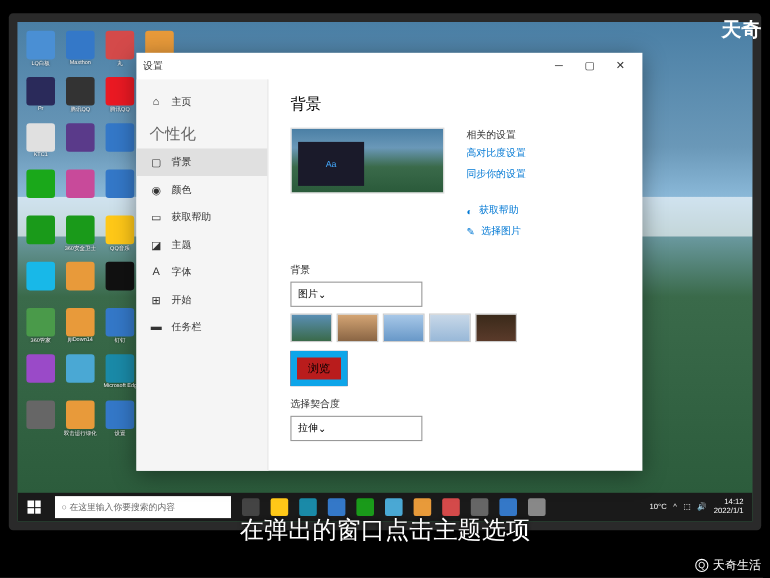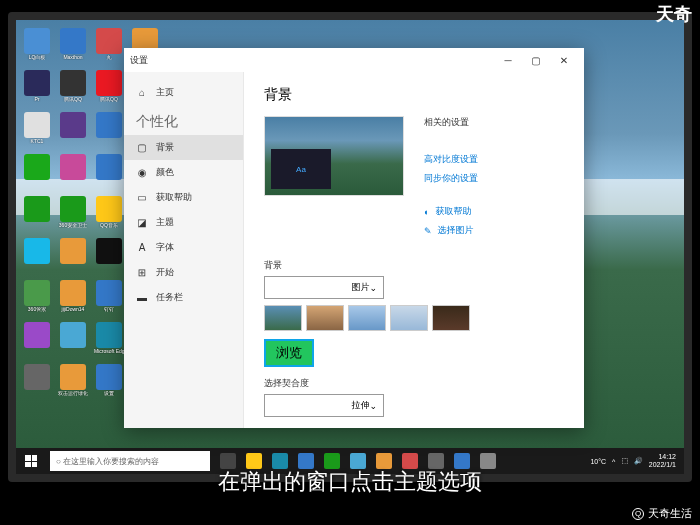--- a/index.html
+++ b/index.html
@@ -19,47 +19,47 @@
 .window-body{flex:1;display:flex;overflow:hidden}
 .sidebar{width:120px;background:#f5f5f5;padding:8px 0;display:flex;flex-direction:column;gap:2px;border-right:1px solid #e8e8e8}
 .side-item{display:flex;align-items:center;gap:8px;padding:6px 12px;font-size:9px;color:#333;cursor:pointer}
 .side-item.active{background:#e0e0e0}
 .side-icon{width:12px;height:12px;display:flex;align-items:center;justify-content:center;font-size:10px}
 .search-box{margin:4px 10px 8px;padding:4px 6px;border:1px solid #ccc;font-size:8px;color:#999;background:#fff}
 .section-label{padding:6px 12px 2px;font-size:14px;color:#666}
 .content{flex:1;padding:14px 20px;overflow:auto}
 .content h1{font-size:14px;font-weight:400;margin-bottom:12px}
 .preview-row{display:flex;gap:20px;margin-bottom:16px}
-.preview-img{width:140px;height:80px;background:linear-gradient(to bottom,#4a7fa5 0%,#6a98b8 30%,#3a6a4a 60%,#2a5a3a 100%);position:relative;border:1px solid #ddd}
+.preview-img{width:140px;height:60px;background:linear-gradient(to bottom,#4a7fa5 0%,#6a98b8 30%,#3a6a4a 60%,#2a5a3a 100%);position:relative;border:1px solid #ddd}
 .preview-inner{position:absolute;bottom:6px;left:6px;width:60px;height:40px;background:#1a1a2a;display:flex;align-items:center;justify-content:center;color:#4af;font-size:8px}
 .related{font-size:9px}
-.related-title{color:#333;margin-bottom:24px}
+.related-title{color:#333;margin-bottom:4px}
 .related-link{color:#0078d4;margin-bottom:6px;cursor:pointer;display:block}
 .help-links{margin-top:20px}
 .help-link{display:flex;align-items:center;gap:6px;font-size:9px;color:#0078d4;margin-bottom:6px;cursor:pointer}
 .field-label{font-size:9px;color:#333;margin-bottom:4px;margin-top:10px}
-.dropdown{width:120px;padding:4px 6px;border:1px solid #999;font-size:9px;background:#fff;display:flex;justify-content:flex-end;align-items:center;cursor:pointer}
+.dropdown{width:120px;padding:4px 6px;border:1px solid #999;font-size:9px;background:#fff;display:flex;justify-content:flex-start;align-items:center;cursor:pointer}
 .thumbs{display:flex;gap:4px;margin-top:6px}
 .thumb{width:38px;height:26px;border:1px solid #ccc;cursor:pointer}
 .t1{background:linear-gradient(to bottom,#5a8fb5,#3a6a4a)}
 .t2{background:linear-gradient(to bottom,#d4a574,#8a6544)}
 .t3{background:linear-gradient(to bottom,#a8c8e8,#6898c8)}
 .t4{background:linear-gradient(to bottom,#c8d8e8,#98b8d8)}
 .t5{background:linear-gradient(to bottom,#3a2a1a,#5a3a2a)}
-.browse-btn{margin-top:8px;padding:3px 10px;border:2px solid #0ea5e9;font-size:13px;background:#22c55e;cursor:pointer;display:inline-block}
+.browse-btn{margin-top:8px;padding:3px 10px;border:6px solid #0ea5e9;font-size:10px;background:#b91c1c;cursor:pointer;display:inline-block}
 .taskbar{position:absolute;bottom:0;left:0;right:0;height:26px;background:#1a1a1a;display:flex;align-items:center;z-index:5}
 .start-btn{width:30px;height:26px;display:flex;align-items:center;justify-content:center;color:#fff;cursor:pointer}
 .win-logo{width:12px;height:12px;display:grid;grid-template-columns:1fr 1fr;grid-template-rows:1fr 1fr;gap:1px}
 .win-logo span{background:#fff}
 .task-search{width:160px;height:20px;background:#fff;margin-left:4px;display:flex;align-items:center;padding:0 6px;font-size:8px;color:#666}
 .task-icons{display:flex;gap:2px;margin-left:6px}
 .ti{width:24px;height:26px;display:flex;align-items:center;justify-content:center;cursor:pointer}
 .ti-box{width:16px;height:16px;border-radius:2px}
 .tray{margin-left:auto;display:flex;align-items:center;gap:6px;padding-right:8px;font-size:7px;color:#fff}
-.watermark-tr{position:absolute;top:2px;right:8px;color:#fff;font-size:18px;font-weight:bold;z-index:20}
+.watermark-tr{position:absolute;top:15px;right:8px;color:#fff;font-size:18px;font-weight:bold;z-index:20}
 .subtitle{position:absolute;bottom:28px;left:0;right:0;text-align:center;color:#fff;font-size:22px;font-weight:500;text-shadow:0 0 4px #000;z-index:20}
 .watermark-br{position:absolute;bottom:4px;right:8px;color:#fff;font-size:11px;z-index:20;display:flex;align-items:center;gap:4px}
 .wm-icon{width:12px;height:12px;border:1.5px solid #fff;border-radius:50%;display:flex;align-items:center;justify-content:center;font-size:8px}
 </style>
 </head>
 <body>
 
 <div class="watermark-tr">天奇</div>
 
 <div class="monitor">

